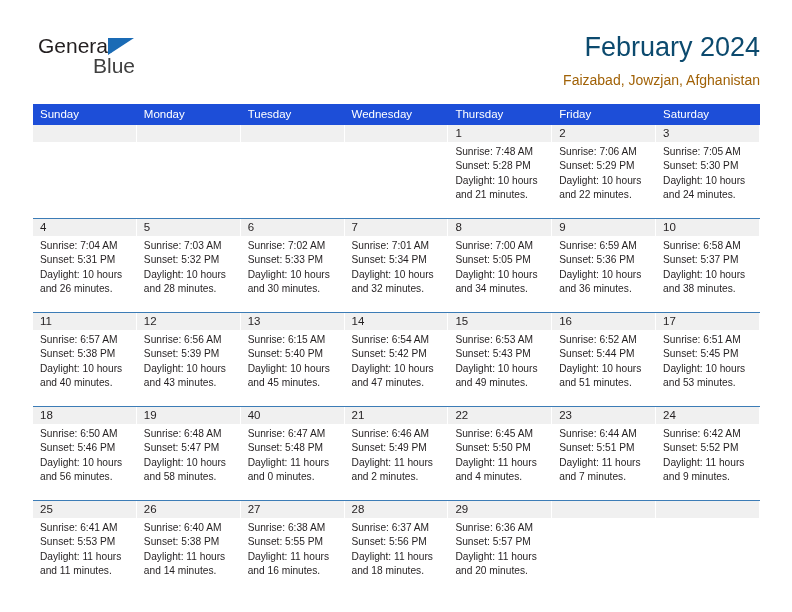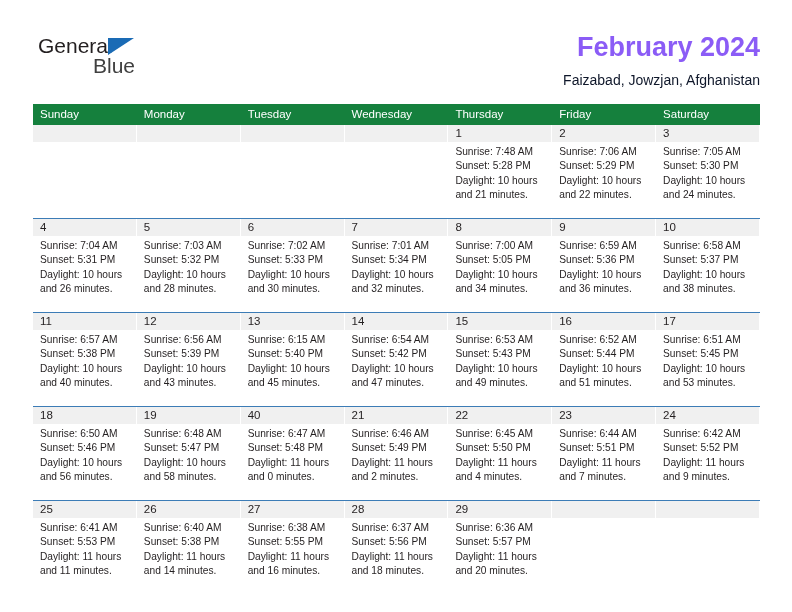--- a/index.html
+++ b/index.html
@@ -69,47 +69,47 @@
 
   .title-block {
     position: absolute;
     right: 0px;
     top: 0px;
     text-align: right;
   }
   .cal-title {
     font-size: 27px;
     line-height: 34px;
-    color: #8b5cf6;
+    color: #0c4a6e;
     white-space: nowrap;
-    font-weight: bold;
+    font-weight: normal;
     margin: 0;
   }
   .cal-subtitle {
     font-size: 14px;
     line-height: 20px;
-    color: #0f172a;
+    color: #a16207;
     white-space: nowrap;
     margin: 6px 0 12px 0;
     font-weight: normal;
   }
 
   
   .calendar {
     position: absolute;
     left: 33px;
     top: 104px;
     width: 727px;
     border-collapse: collapse;
     table-layout: fixed;
   }
   .calendar col { width: 103.857px; }
 
   thead th {
-    background: #15803d;
+    background: #1d4ed8;
     color: #ffffff;
     font-size: 11.5px;
     font-weight: normal;
     text-align: left;
     padding: 4px 0 5px 7px;
     height: 11px;
     border: none;
     vertical-align: middle;
   }
 

